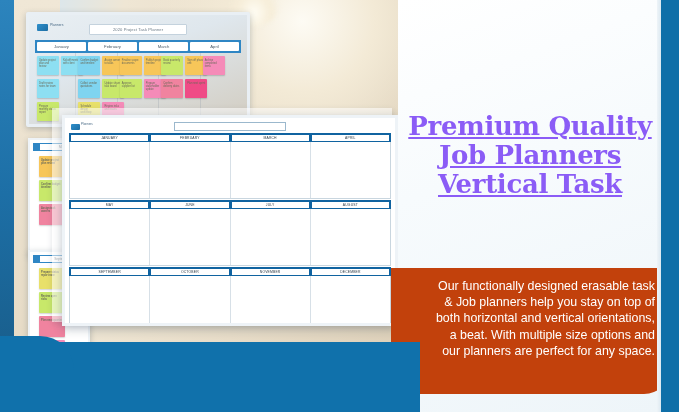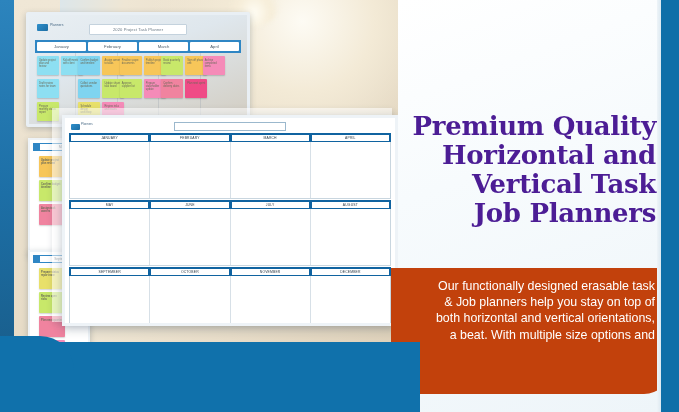--- a/index.html
+++ b/index.html
@@ -25,27 +25,28 @@
 
   
   .right-panel {
     position:absolute; left:398px; top:0; width:263px; height:412px;
     background:linear-gradient(160deg,#ffffff 0%,#f7fbfd 40%,#eef5f9 100%);
   }
 
   
   .headline {
     position:absolute; left:404px; top:112px; width:252px;
-    text-align:right;
+    text-align:center;
     font-family:"DejaVu Serif", serif;
     font-weight:700;
     font-size:26px;
     line-height:29px;
-    color:#4c1d95;
+    color:#8b5cf6;
     letter-spacing:-0.3px;
+    text-decoration:underline;
   }
   .headline .ln { display:block; white-space:nowrap; }
 
   
   .blue-panel {
     position:absolute; left:391px; top:268px; width:279px; height:126px;
     background:#c2410c;
     border-bottom-right-radius:26px;
     border-top-left-radius:0px;
   }
@@ -405,31 +406,31 @@
           <span></span>
         </div>
       </div>
     </div>
   </div>
 
   <div class="right-panel"></div>
 
   <div class="headline" id="headline">
       <span class="ln">Premium Quality</span>
-      <span class="ln">Horizontal and</span>
+      <span class="ln">Job Planners</span>
       <span class="ln">Vertical Task</span>
-      <span class="ln">Job Planners</span>
     </div>
 
   <div class="blue-panel">
     <div class="body-copy" id="bodycopy">
         <span class="ln">Our functionally designed erasable task</span>
         <span class="ln">&amp; Job planners help you stay on top of</span>
         <span class="ln">both horizontal and vertical orientations,</span>
         <span class="ln">a beat. With multiple size options and</span>
+        <span class="ln">our planners are perfect for any space.</span>
       </div>
   </div>
 
   <div class="bottom-band"></div>
   <div class="bottom-band-round"></div>
 
   <div class="edge-strip-inner"></div>
   <div class="edge-strip"></div>
 
 </div>

